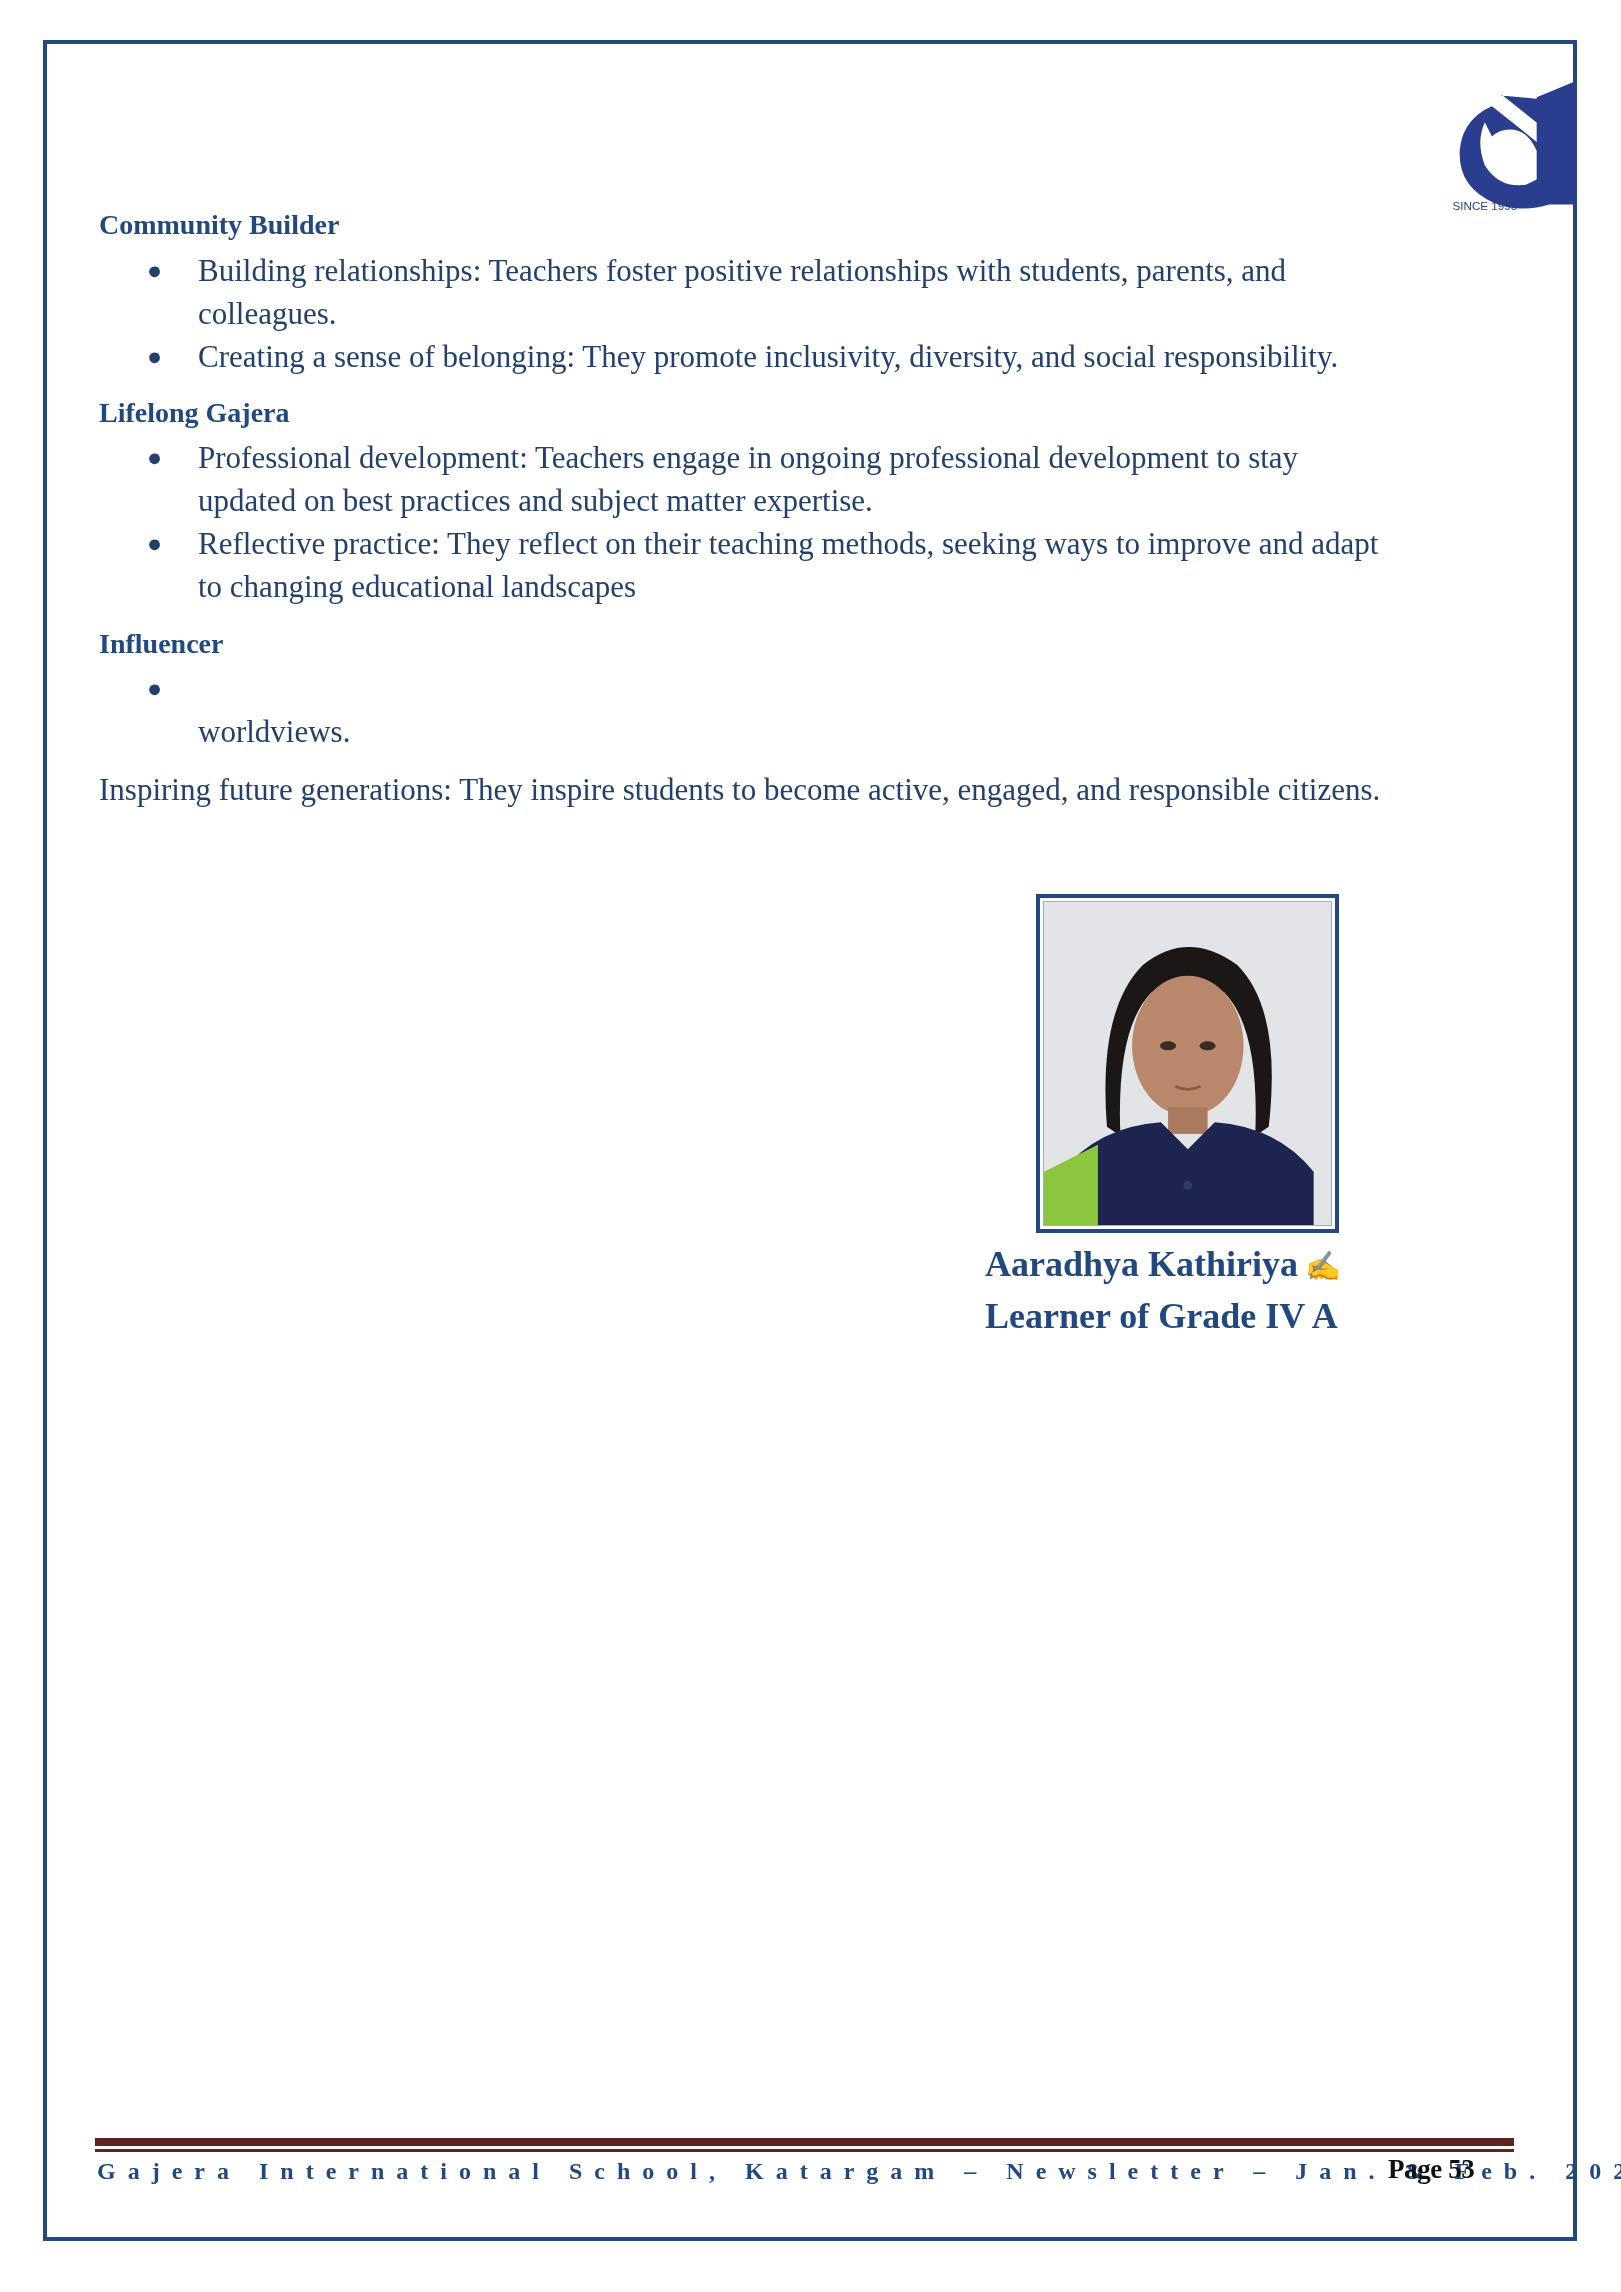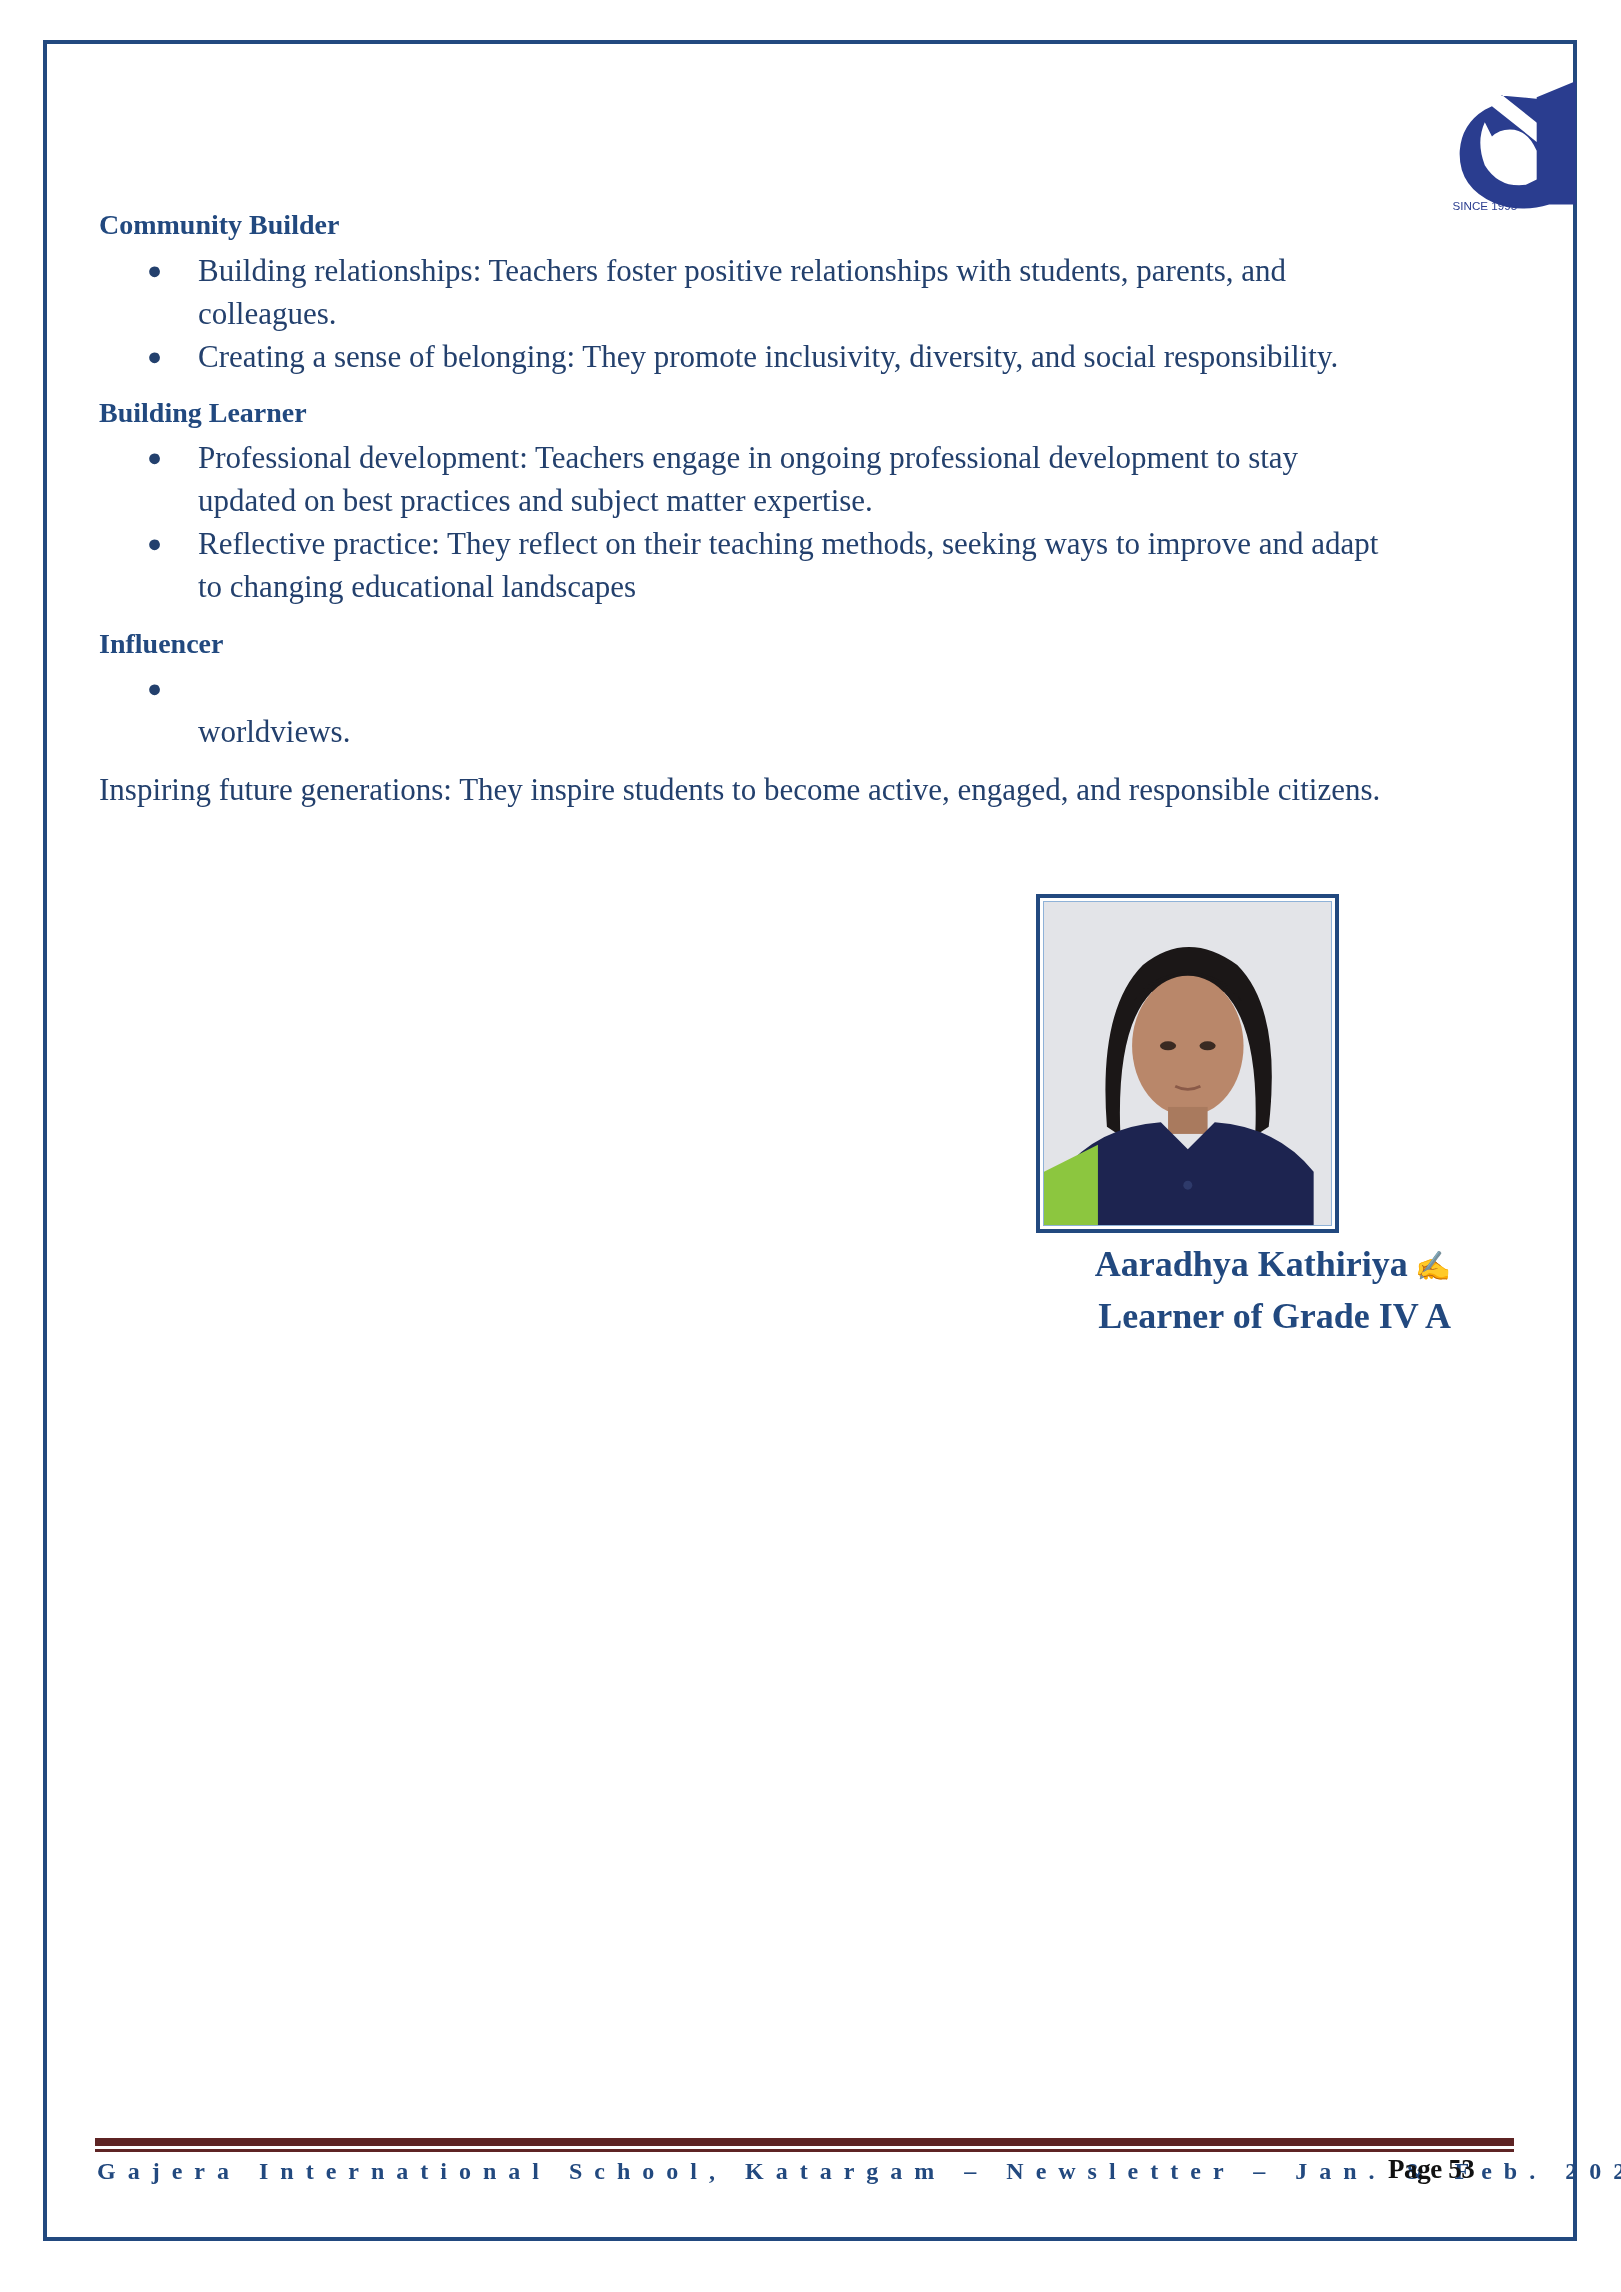--- a/index.html
+++ b/index.html
@@ -14,21 +14,21 @@
   ul.bullets li { position: relative; padding-left: 99px; font-size: 31px; line-height: 43px; color: #23406d; }
   ul.bullets li .bullet { position: absolute; left: 48px; top: 0; font-size: 25px; color: #23406d; }
   .plain { font-size: 31px; line-height: 43px; color: #23406d; margin: 9px 0 8px 0; }
 
   .photo-frame { position: absolute; left: 1036px; top: 894px; width: 303px; height: 339px;
          border: 4.5px solid #22497f; padding: 2.7px; background: #fff; box-sizing: border-box; }
   .photo-inner { width: 100%; height: 100%; border: 1.8px solid #8fb2d8; box-sizing: border-box;
          overflow: hidden; position: relative; background: #e2e3e7; }
   .photo-inner svg { width: 100%; height: 100%; display: block; }
 
-  .caption { position: absolute; left: 985px; top: 1239px; width: 466px; text-align: right;
+  .caption { position: absolute; left: 985px; top: 1239px; width: 466px; text-align: left;
          font-weight: bold; font-size: 36px; line-height: 50px; color: #22497f; }
   .caption .pen { font-weight: normal; font-size: 29px; margin-left: 7.2px; }
 
   .footer-rule-thick { position: absolute; left: 95px; top: 2138px; width: 1419px; height: 8px; background: #5e2424; }
   .footer-rule-thin { position: absolute; left: 95px; top: 2149px; width: 1419px; height: 2.7px; background: #5e2424; }
   .footer-text { position: absolute; left: 97px; top: 2155px; font-size: 24px; font-weight: bold;
          color: #22497f; letter-spacing: 12px; white-space: nowrap; line-height: 32px; }
   .footer-page { position: absolute; left: 1388px; top: 2151px; font-size: 27px; font-weight: bold;
          color: #111111; white-space: nowrap; line-height: 36px; letter-spacing: -0.4px; }
 </style>
@@ -55,21 +55,21 @@
         <span>colleagues.</span>
       </li>
       <li>
         <span class="bullet">●</span>
         <span>Creating a sense of belonging: They promote inclusivity, diversity, and social responsibility.</span>
       </li>
     </ul>
   </div>
 
   <div>
-    <h2 class="heading">Building Learner</h2>
+    <h2 class="heading">Lifelong Gajera</h2>
     <ul class="bullets">
       <li>
         <span class="bullet">●</span>
         <span>Professional development: Teachers engage in ongoing professional development to stay</span><br>
         <span>updated on best practices and subject matter expertise.</span>
       </li>
       <li>
         <span class="bullet">●</span>
         <span>Reflective practice: They reflect on their teaching methods, seeking ways to improve and adapt</span><br>
         <span>to changing educational landscapes</span>

